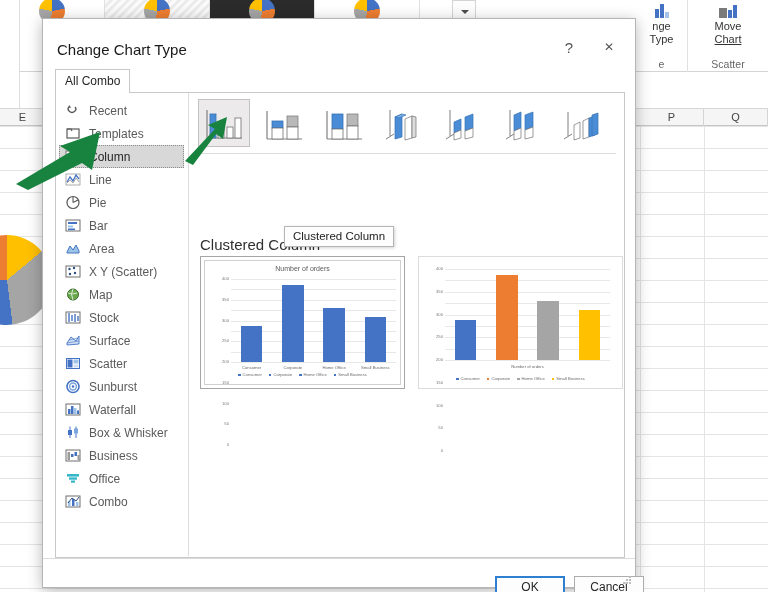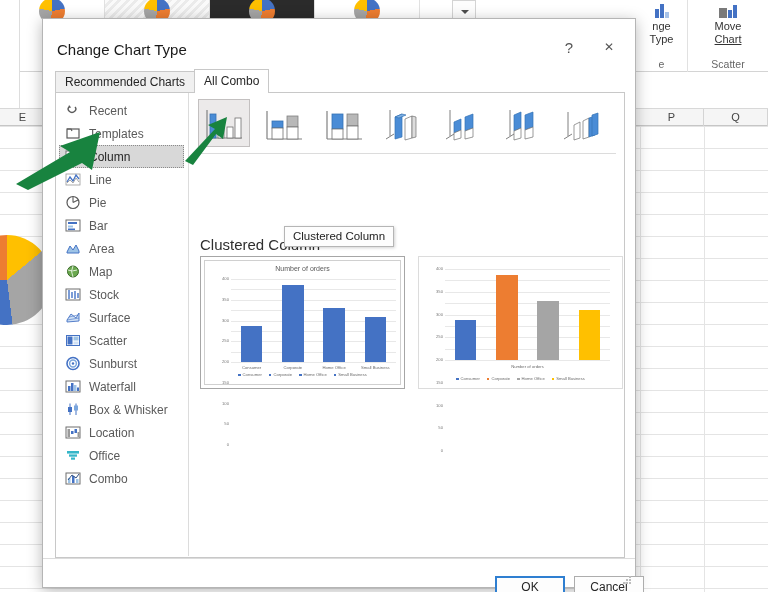--- a/index.html
+++ b/index.html
@@ -198,21 +198,20 @@
 </div>
 
 <div id="dialog">
 
   <div class="dlg-title">Change Chart Type</div>
   <div class="dlg-btn" id="help-btn">?</div>
   <div class="dlg-btn" id="close-btn">✕</div>
 
   <div class="tab-underline"></div>
   <div class="tabs">
-    <div class="tab">Recommended Charts</div>
     <div class="tab active">All Combo</div>
   </div>
 
   <div class="panel">
 
     <div class="sidebar">
       <div class="side-item">
         <span class="side-ico">
           <svg width="16" height="15" viewBox="0 0 16 15">
               <path d="M4 4 Q2 6 4 8 Q7 11 10 8 Q12 6 10 4" fill="none" stroke="#5a5a5a" stroke-width="1.3"></path>
@@ -271,20 +270,32 @@
         </span>
         <span>Bar</span>
       </div>
       <div class="side-item">
         <span class="side-ico">
           <svg width="16" height="15" viewBox="0 0 16 15">
               <path d="M2 11 L5 5 L8 9 L11 4 L14 10 L14 12 L2 12 Z" fill="#9dc3e6" stroke="#4472c4" stroke-width="1"></path>
             </svg>
         </span>
         <span>Area</span>
+      </div>
+      <div class="side-item">
+        <span class="side-ico">
+          <svg width="16" height="15" viewBox="0 0 16 15">
+              <rect x="1" y="2" width="14" height="11" fill="#fff" stroke="#6f6f6f" stroke-width="1"></rect>
+              <circle cx="4.5" cy="5" r="1.2" fill="#2f4f82"></circle>
+              <circle cx="9" cy="4" r="1.2" fill="#2f4f82"></circle>
+              <circle cx="5" cy="10" r="1.2" fill="#2f4f82"></circle>
+              <circle cx="10" cy="9" r="1.2" fill="#2f4f82"></circle>
+            </svg>
+        </span>
+        <span>X Y (Scatter)</span>
       </div>
       <div class="side-item">
         <span class="side-ico">
           <svg width="16" height="15" viewBox="0 0 16 15">
               <circle cx="8" cy="7.5" r="5.5" fill="#6aa84f" stroke="#3b6b2a" stroke-width="1"></circle>
               <path d="M3 6 q4 2 9 0 M8 2 q-3 5 0 11" fill="none" stroke="#eaf5e6" stroke-width="0.9"></path>
             </svg>
         </span>
         <span>Map</span>
       </div>
@@ -356,21 +367,21 @@
       <div class="side-item">
         <span class="side-ico">
           <svg width="16" height="15" viewBox="0 0 16 15">
               <rect x="1" y="2" width="14" height="11" fill="#fff" stroke="#6f6f6f" stroke-width="1"></rect>
               <rect x="2.5" y="4" width="2.5" height="8" fill="#9a9a9a"></rect>
               <rect x="6" y="6" width="2.5" height="3" fill="#4472c4"></rect>
               <rect x="9.5" y="4" width="2.5" height="4" fill="#4472c4"></rect>
               <rect x="12.5" y="7" width="2" height="5" fill="#9a9a9a"></rect>
             </svg>
         </span>
-        <span>Location</span>
+        <span>Business</span>
       </div>
       <div class="side-item">
         <span class="side-ico">
           <svg width="16" height="15" viewBox="0 0 16 15">
               <rect x="2" y="3" width="12" height="2.6" fill="#35b6c9"></rect>
               <rect x="4" y="6.4" width="8" height="2.3" fill="#35b6c9"></rect>
               <rect x="6" y="9.5" width="4" height="2.2" fill="#35b6c9"></rect>
             </svg>
         </span>
         <span>Office</span>

